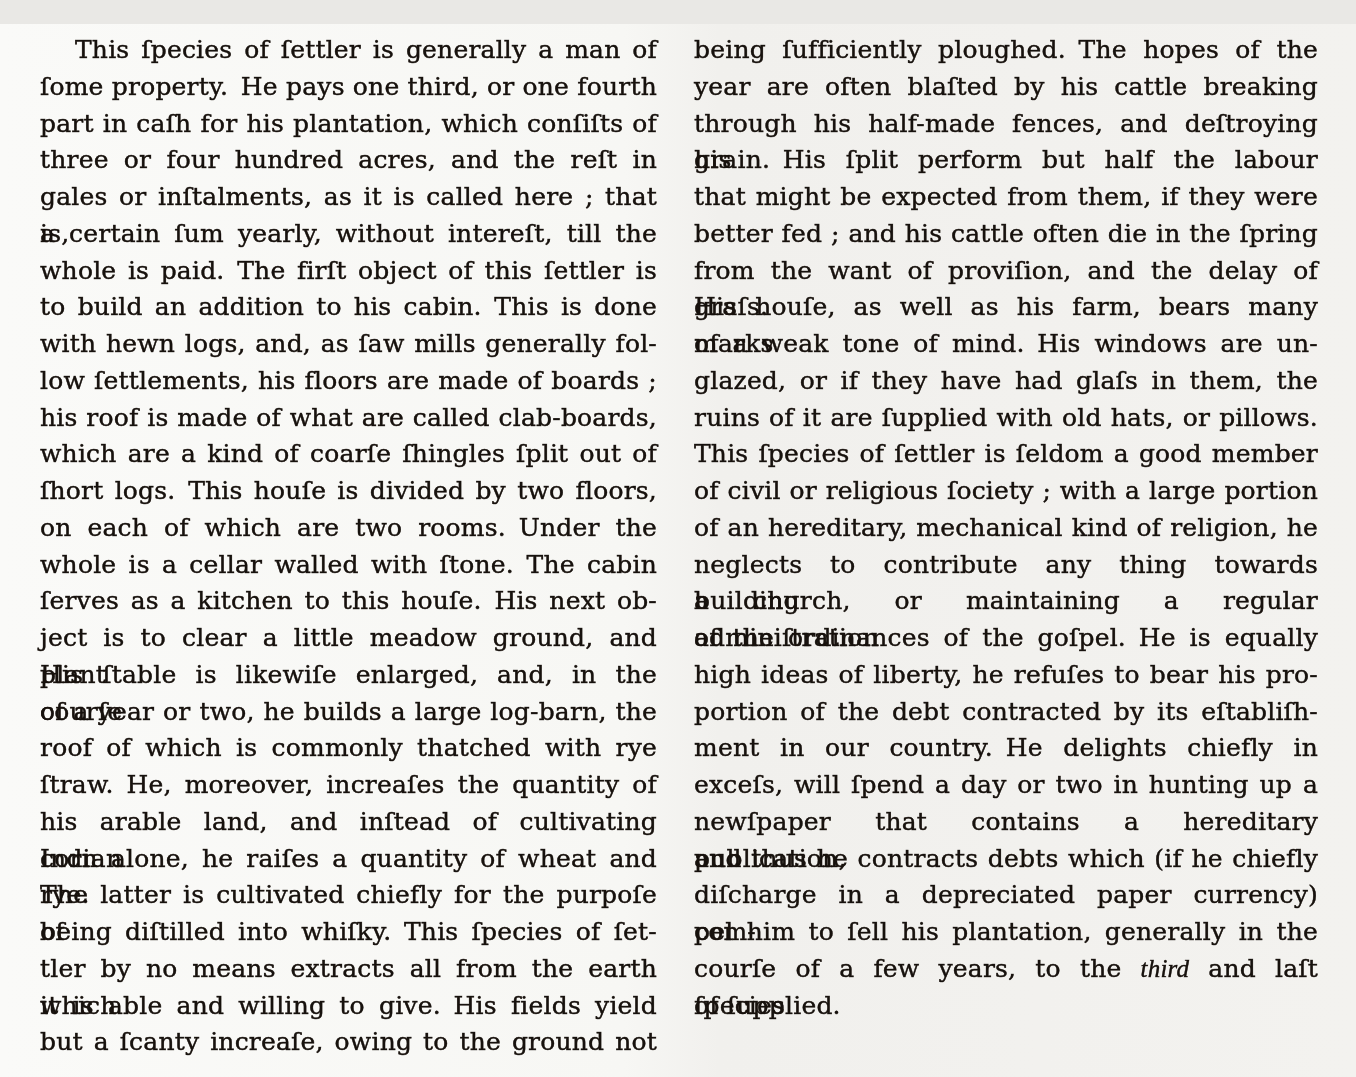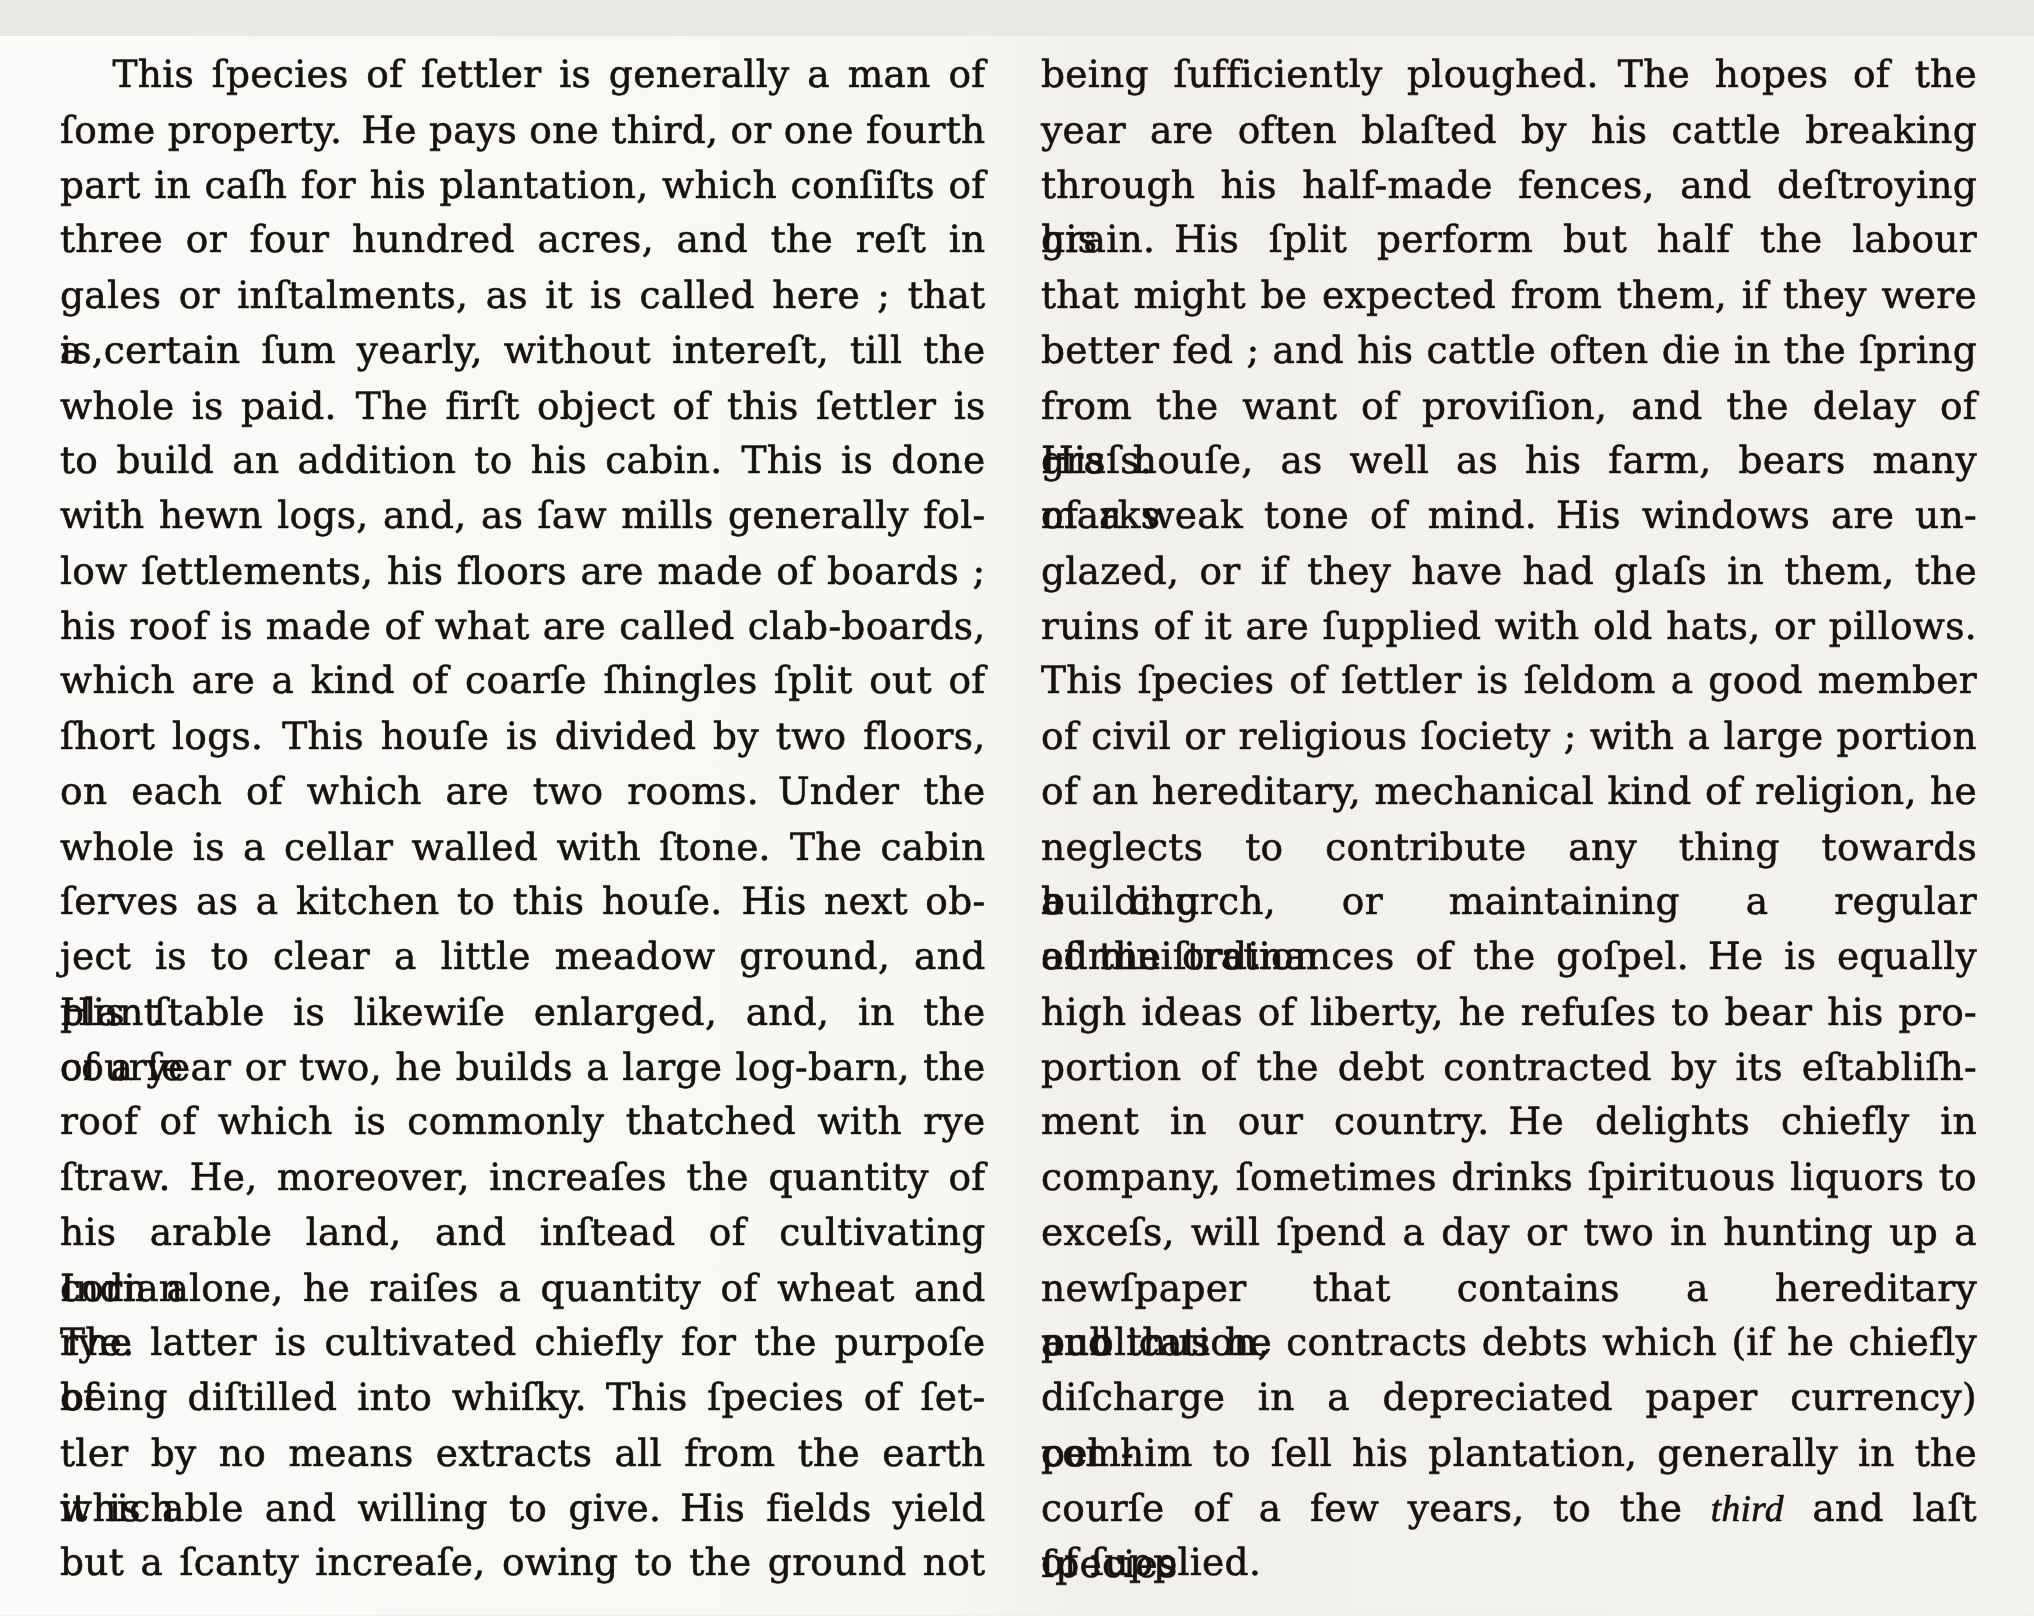--- a/index.html
+++ b/index.html
@@ -103,21 +103,20 @@
       <div class="line">ruins of it are ſupplied with old hats, or pillows.</div>
       <div class="line">This ſpecies of ſettler is ſeldom a good member</div>
       <div class="line">of civil or religious ſociety ; with a large portion</div>
       <div class="line">of an hereditary, mechanical kind of religion, he</div>
       <div class="line">neglects to contribute any thing towards building</div>
       <div class="line">a church, or maintaining a regular adminiſtration</div>
       <div class="line">of the ordinances of the goſpel. He is equally</div>
       <div class="line">high ideas of liberty, he refuſes to bear his pro-</div>
       <div class="line">portion of the debt contracted by its eſtabliſh-</div>
       <div class="line">ment in our country. He delights chiefly in</div>
-      <div class="line">company, ſometimes drinks ſpirituous liquors to</div>
       <div class="line">exceſs, will ſpend a day or two in hunting up a</div>
       <div class="line">newſpaper that contains a hereditary publication,</div>
       <div class="line">and thus he contracts debts which (if he chiefly</div>
       <div class="line">diſcharge in a depreciated paper currency) com-</div>
       <div class="line">pel him to ſell his plantation, generally in the</div>
       <div class="line"><span>courſe of a few years, to the </span><span class="italic">third</span><span> and laſt ſpecies</span></div>
       <div class="line no-justify">of ſupplied.</div>
     </div>
 </div>
 

